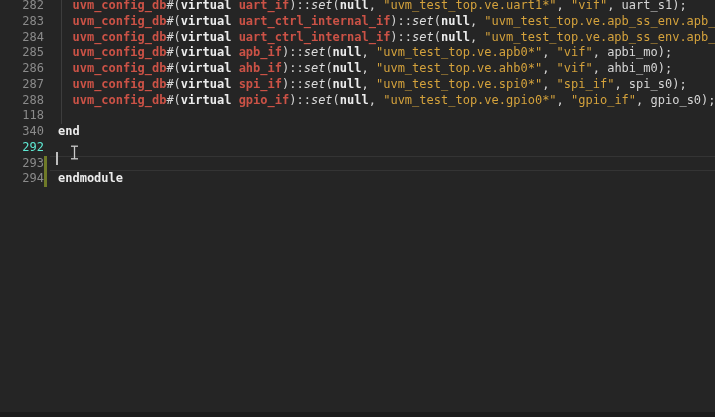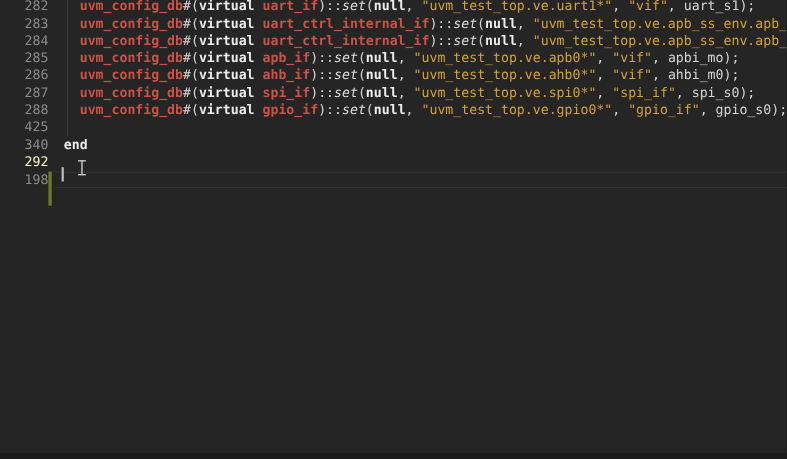--- a/index.html
+++ b/index.html
@@ -12,21 +12,21 @@
     font-size:12px;
     line-height:15.75px;
     cursor:default;
   }
   .lines{position:absolute;top:-2px;left:0;right:0;}
   .line{display:flex;height:15.75px;white-space:pre;}
   .gut{
     flex:none;width:44px;text-align:right;
     color:#8b8b8b;user-select:none;
   }
-  .gut.active{color:#fef9c3;}
+  .gut.active{color:#5eead4;}
   .code{flex:none;margin-left:14px;white-space:pre;}
   .tk-r{color:#cb5246;font-weight:bold;}   
   .tk-k{color:#ececec;font-weight:bold;}   
   .tk-p{color:#d6d6d6;}                    
   .tk-s{color:#d4a23c;}                    
   .tk-i{color:#dcdcdc;font-style:italic;}  
   .indent-guide{
     position:absolute;left:61px;top:0;width:1px;height:124px;
     background:#3d3d3d;
   }
@@ -53,24 +53,25 @@
   <div class="current-line"></div>
   <div class="modified-bar"></div>
   <div class="lines" id="lines">
       <div class="line"><div class="gut">282</div><div class="code"><span class="tk-p">  </span><span class="tk-r">uvm_config_db</span><span class="tk-p">#(</span><span class="tk-k">virtual</span><span class="tk-p"> </span><span class="tk-r">uart_if</span><span class="tk-p">)::</span><span class="tk-i">set</span><span class="tk-p">(</span><span class="tk-k">null</span><span class="tk-p">, </span><span class="tk-s">"uvm_test_top.ve.uart1*"</span><span class="tk-p">, </span><span class="tk-s">"vif"</span><span class="tk-p">, uart_s1);</span></div></div>
       <div class="line"><div class="gut">283</div><div class="code"><span class="tk-p">  </span><span class="tk-r">uvm_config_db</span><span class="tk-p">#(</span><span class="tk-k">virtual</span><span class="tk-p"> </span><span class="tk-r">uart_ctrl_internal_if</span><span class="tk-p">)::</span><span class="tk-i">set</span><span class="tk-p">(</span><span class="tk-k">null</span><span class="tk-p">, </span><span class="tk-s">"uvm_test_top.ve.apb_ss_env.apb_uart</span></div></div>
       <div class="line"><div class="gut">284</div><div class="code"><span class="tk-p">  </span><span class="tk-r">uvm_config_db</span><span class="tk-p">#(</span><span class="tk-k">virtual</span><span class="tk-p"> </span><span class="tk-r">uart_ctrl_internal_if</span><span class="tk-p">)::</span><span class="tk-i">set</span><span class="tk-p">(</span><span class="tk-k">null</span><span class="tk-p">, </span><span class="tk-s">"uvm_test_top.ve.apb_ss_env.apb_uart</span></div></div>
       <div class="line"><div class="gut">285</div><div class="code"><span class="tk-p">  </span><span class="tk-r">uvm_config_db</span><span class="tk-p">#(</span><span class="tk-k">virtual</span><span class="tk-p"> </span><span class="tk-r">apb_if</span><span class="tk-p">)::</span><span class="tk-i">set</span><span class="tk-p">(</span><span class="tk-k">null</span><span class="tk-p">, </span><span class="tk-s">"uvm_test_top.ve.apb0*"</span><span class="tk-p">, </span><span class="tk-s">"vif"</span><span class="tk-p">, apbi_mo);</span></div></div>
       <div class="line"><div class="gut">286</div><div class="code"><span class="tk-p">  </span><span class="tk-r">uvm_config_db</span><span class="tk-p">#(</span><span class="tk-k">virtual</span><span class="tk-p"> </span><span class="tk-r">ahb_if</span><span class="tk-p">)::</span><span class="tk-i">set</span><span class="tk-p">(</span><span class="tk-k">null</span><span class="tk-p">, </span><span class="tk-s">"uvm_test_top.ve.ahb0*"</span><span class="tk-p">, </span><span class="tk-s">"vif"</span><span class="tk-p">, ahbi_m0);</span></div></div>
       <div class="line"><div class="gut">287</div><div class="code"><span class="tk-p">  </span><span class="tk-r">uvm_config_db</span><span class="tk-p">#(</span><span class="tk-k">virtual</span><span class="tk-p"> </span><span class="tk-r">spi_if</span><span class="tk-p">)::</span><span class="tk-i">set</span><span class="tk-p">(</span><span class="tk-k">null</span><span class="tk-p">, </span><span class="tk-s">"uvm_test_top.ve.spi0*"</span><span class="tk-p">, </span><span class="tk-s">"spi_if"</span><span class="tk-p">, spi_s0);</span></div></div>
       <div class="line"><div class="gut">288</div><div class="code"><span class="tk-p">  </span><span class="tk-r">uvm_config_db</span><span class="tk-p">#(</span><span class="tk-k">virtual</span><span class="tk-p"> </span><span class="tk-r">gpio_if</span><span class="tk-p">)::</span><span class="tk-i">set</span><span class="tk-p">(</span><span class="tk-k">null</span><span class="tk-p">, </span><span class="tk-s">"uvm_test_top.ve.gpio0*"</span><span class="tk-p">, </span><span class="tk-s">"gpio_if"</span><span class="tk-p">, gpio_s0);</span></div></div>
-      <div class="line"><div class="gut">425</div></div>
+      <div class="line"><div class="gut">118</div></div>
       <div class="line"><div class="gut">340</div><div class="code"><span class="tk-k">end</span></div></div>
       <div class="line"><div class="gut active">292</div><div class="code"></div></div>
-      <div class="line"><div class="gut">198</div><div class="code"></div></div>
+      <div class="line"><div class="gut">293</div><div class="code"></div></div>
+      <div class="line"><div class="gut">294</div><div class="code"><span class="tk-k">endmodule</span></div></div>
     </div>
   <div class="caret"></div>
   <div class="ibeam">
     <svg width="11" height="15" viewBox="0 0 11 15">
       <g stroke="#d8d8d8" stroke-width="1.3" fill="none" opacity="0.92">
         <path d="M2 1.2 H9"></path>
           <path d="M5.5 1.2 V13.8"></path>
           <path d="M2 13.8 H9"></path>
       </g>
     </svg>

